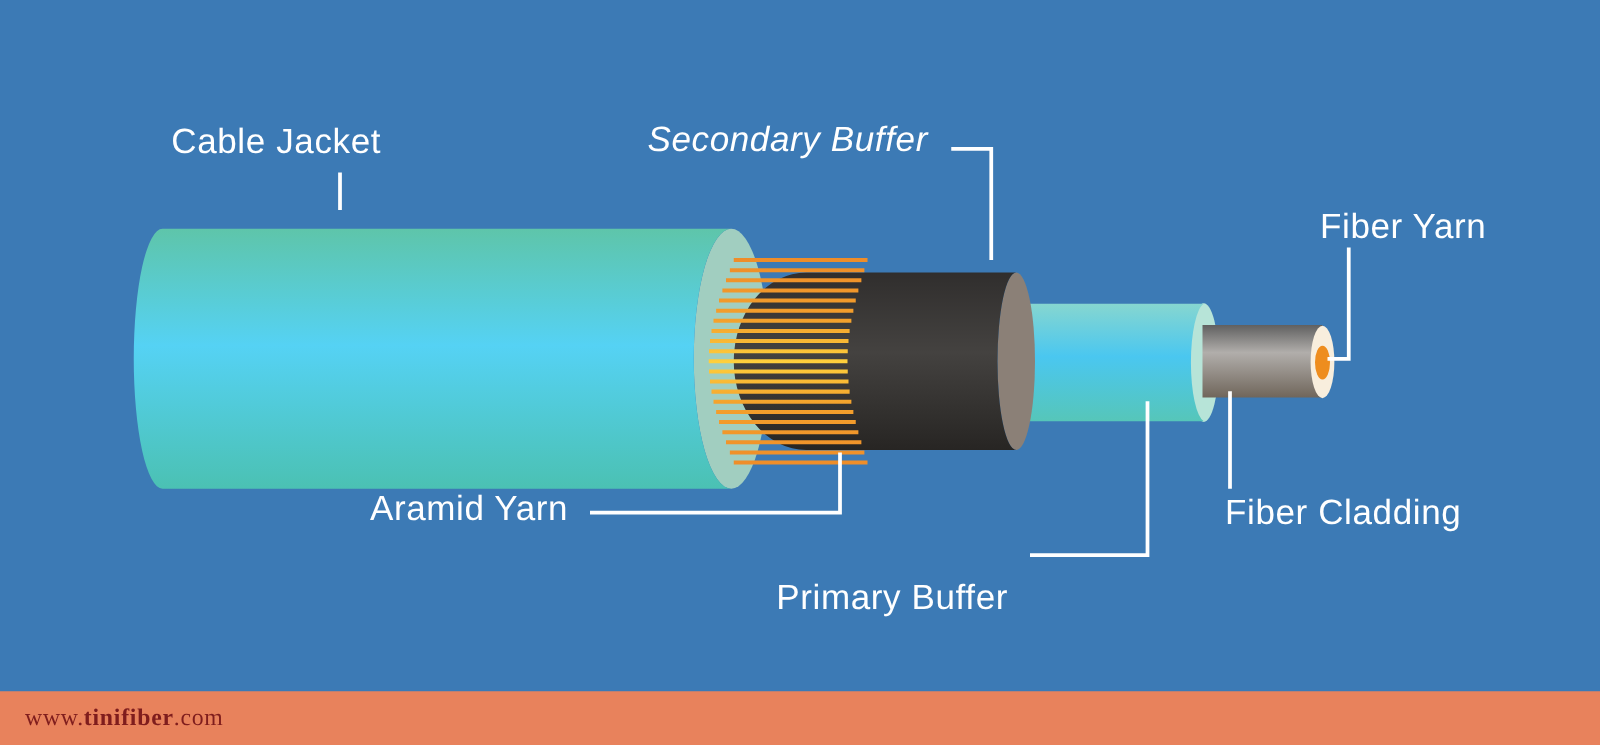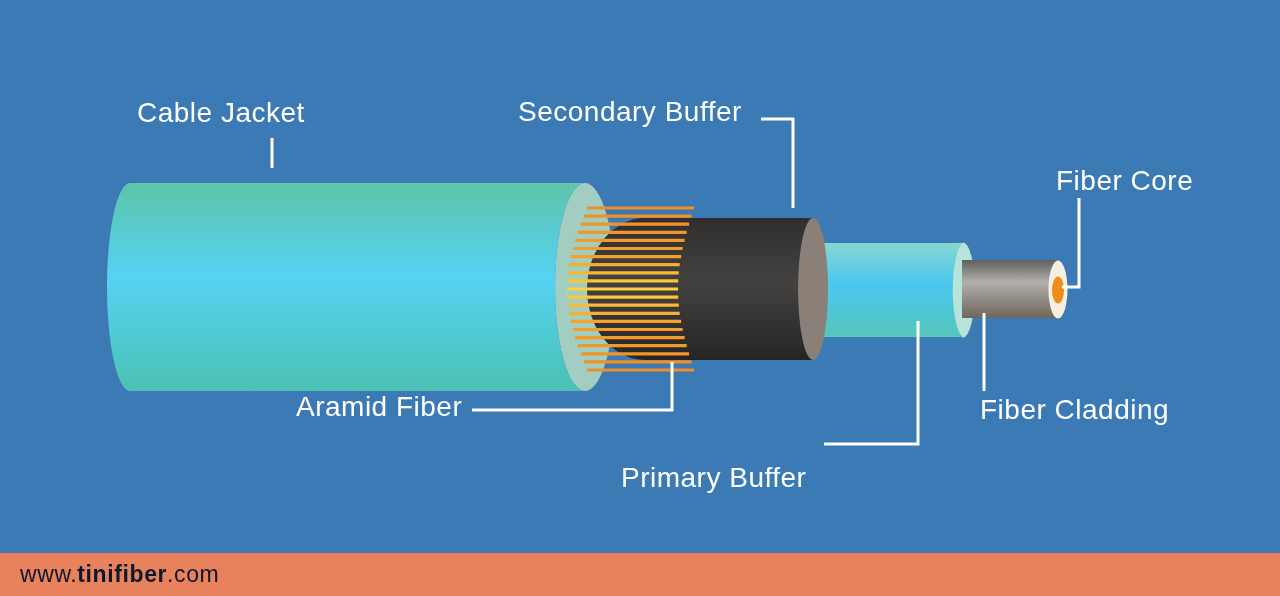--- a/index.html
+++ b/index.html
@@ -14,34 +14,34 @@
   .diagram-label{
     position:absolute;
     color:var(--label,#ffffff);
     font-size:28px;
     font-weight:400;
     letter-spacing:0.5px;
     line-height:1;
     white-space:nowrap;
   }
   .lbl-cable-jacket{left:121px;top:99px;margin-left:16px;}
-  .lbl-secondary-buffer{left:518px;top:98px;}
+  .lbl-secondary-buffer{left:518px;top:98px;font-style:italic;}
   .lbl-fiber-core{left:1056px;top:167px;}
   .lbl-aramid-yarn{left:296px;top:393px;}
   .lbl-primary-buffer{left:621px;top:424px;margin-top:40px;}
   .lbl-fiber-cladding{left:980px;top:396px;text-align:center;}
   .footer-bar{
     position:absolute;left:0;bottom:0;
     width:100%;height:43px;
     background:var(--footer,#e8825c);
   }
   .footer-url{
     position:absolute;left:20px;top:0;
     height:43px;line-height:43px;
-    color:#0f172a;font-size:23px;letter-spacing:0.6px;
+    color:#7f1d1d;font-size:19px;letter-spacing:0.6px;font-family:Liberation Serif, serif;
   }
   .footer-url .brand{font-weight:700;}
 </style>
 </head>
 <body>
 
 <div class="stage" style="--bg: #3c7ab5; --footer: #e8825c; --label: #ffffff;">
 
   <svg width="1280" height="596" viewBox="0 0 1280 596">
     <defs>
@@ -121,22 +121,22 @@
       <polyline points="761,119 793,119 793,208"></polyline>
       <polyline points="1079,198 1079,287 1062,287"></polyline>
       <polyline points="472,410 672,410 672,362"></polyline>
       <polyline points="824,444 918,444 918,321"></polyline>
       <polyline points="984,313 984,391"></polyline>
     </g>
   </svg>
 
   <div class="diagram-label lbl-cable-jacket">Cable Jacket</div>
   <div class="diagram-label lbl-secondary-buffer">Secondary Buffer</div>
-  <div class="diagram-label lbl-fiber-core">Fiber Core</div>
-  <div class="diagram-label lbl-aramid-yarn">Aramid Fiber</div>
+  <div class="diagram-label lbl-fiber-core">Fiber Yarn</div>
+  <div class="diagram-label lbl-aramid-yarn">Aramid Yarn</div>
   <div class="diagram-label lbl-primary-buffer">Primary Buffer</div>
   <div class="diagram-label lbl-fiber-cladding">Fiber Cladding</div>
 
   <div class="footer-bar">
     <div class="footer-url">
       <span>www.</span><span class="brand">tinifiber</span><span>.com</span>
     </div>
   </div>
 
 </div>

